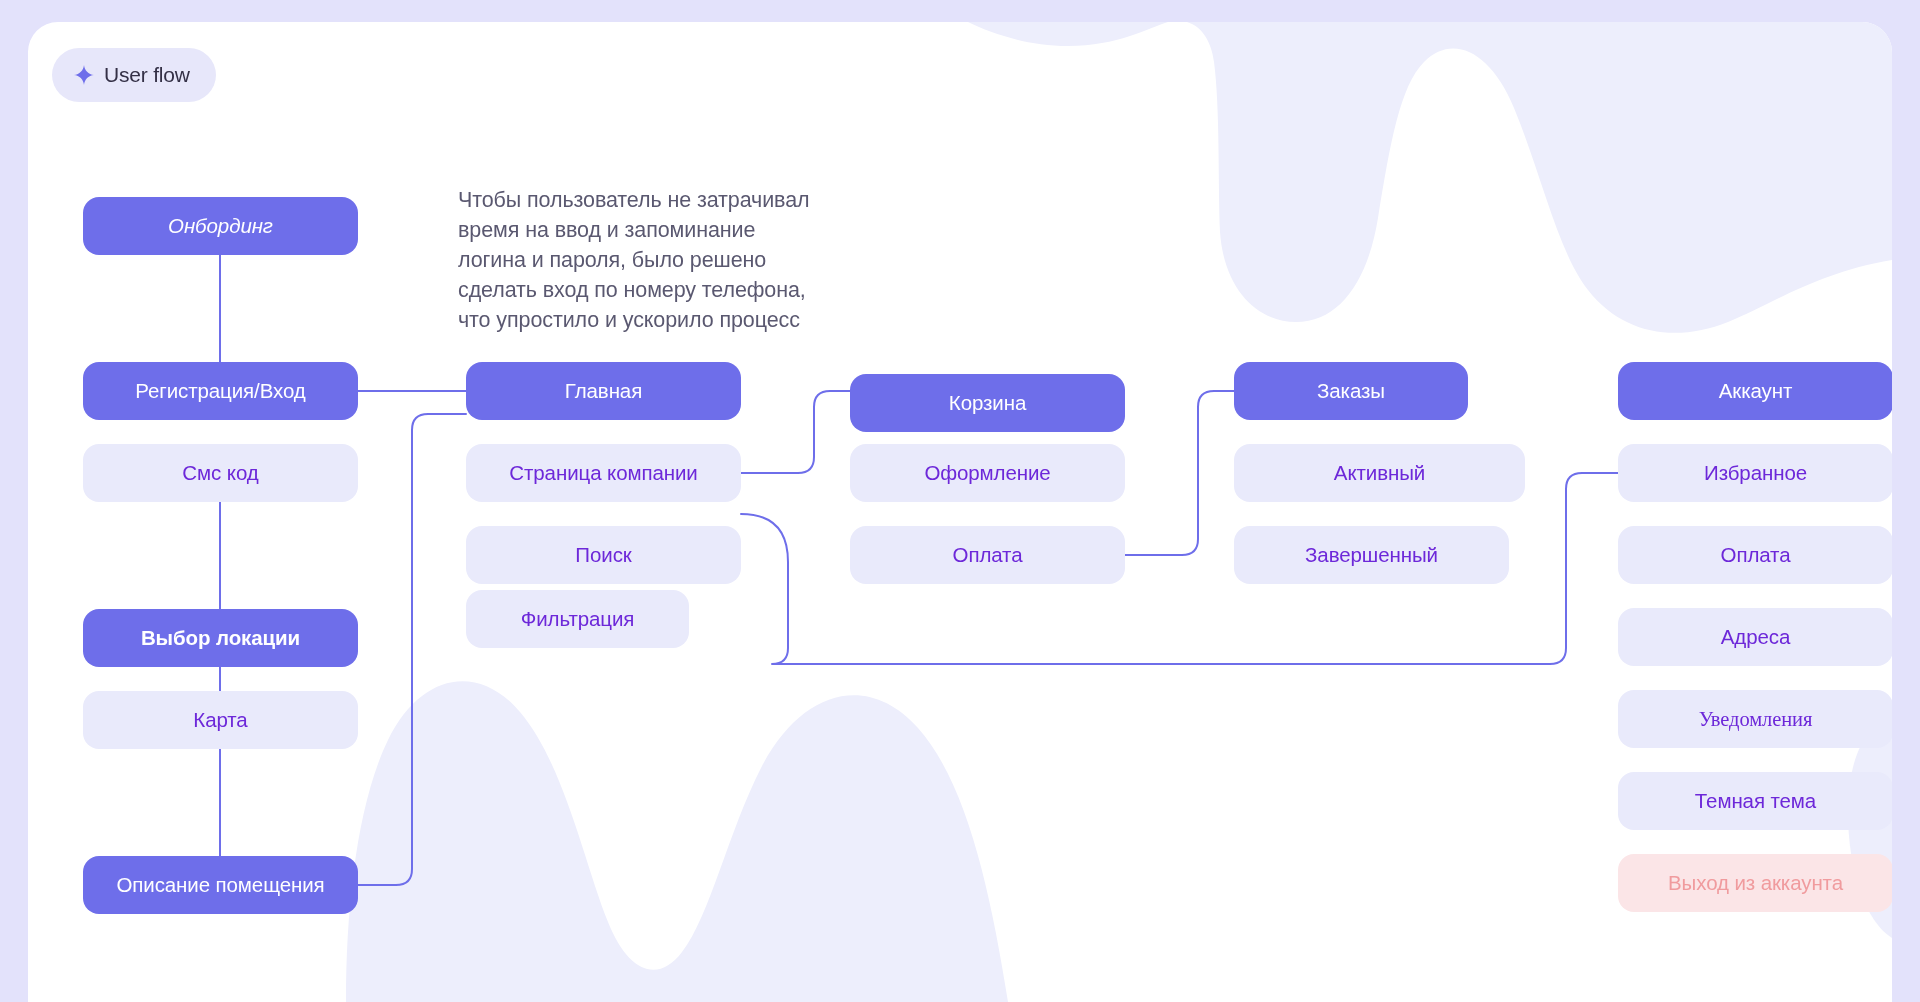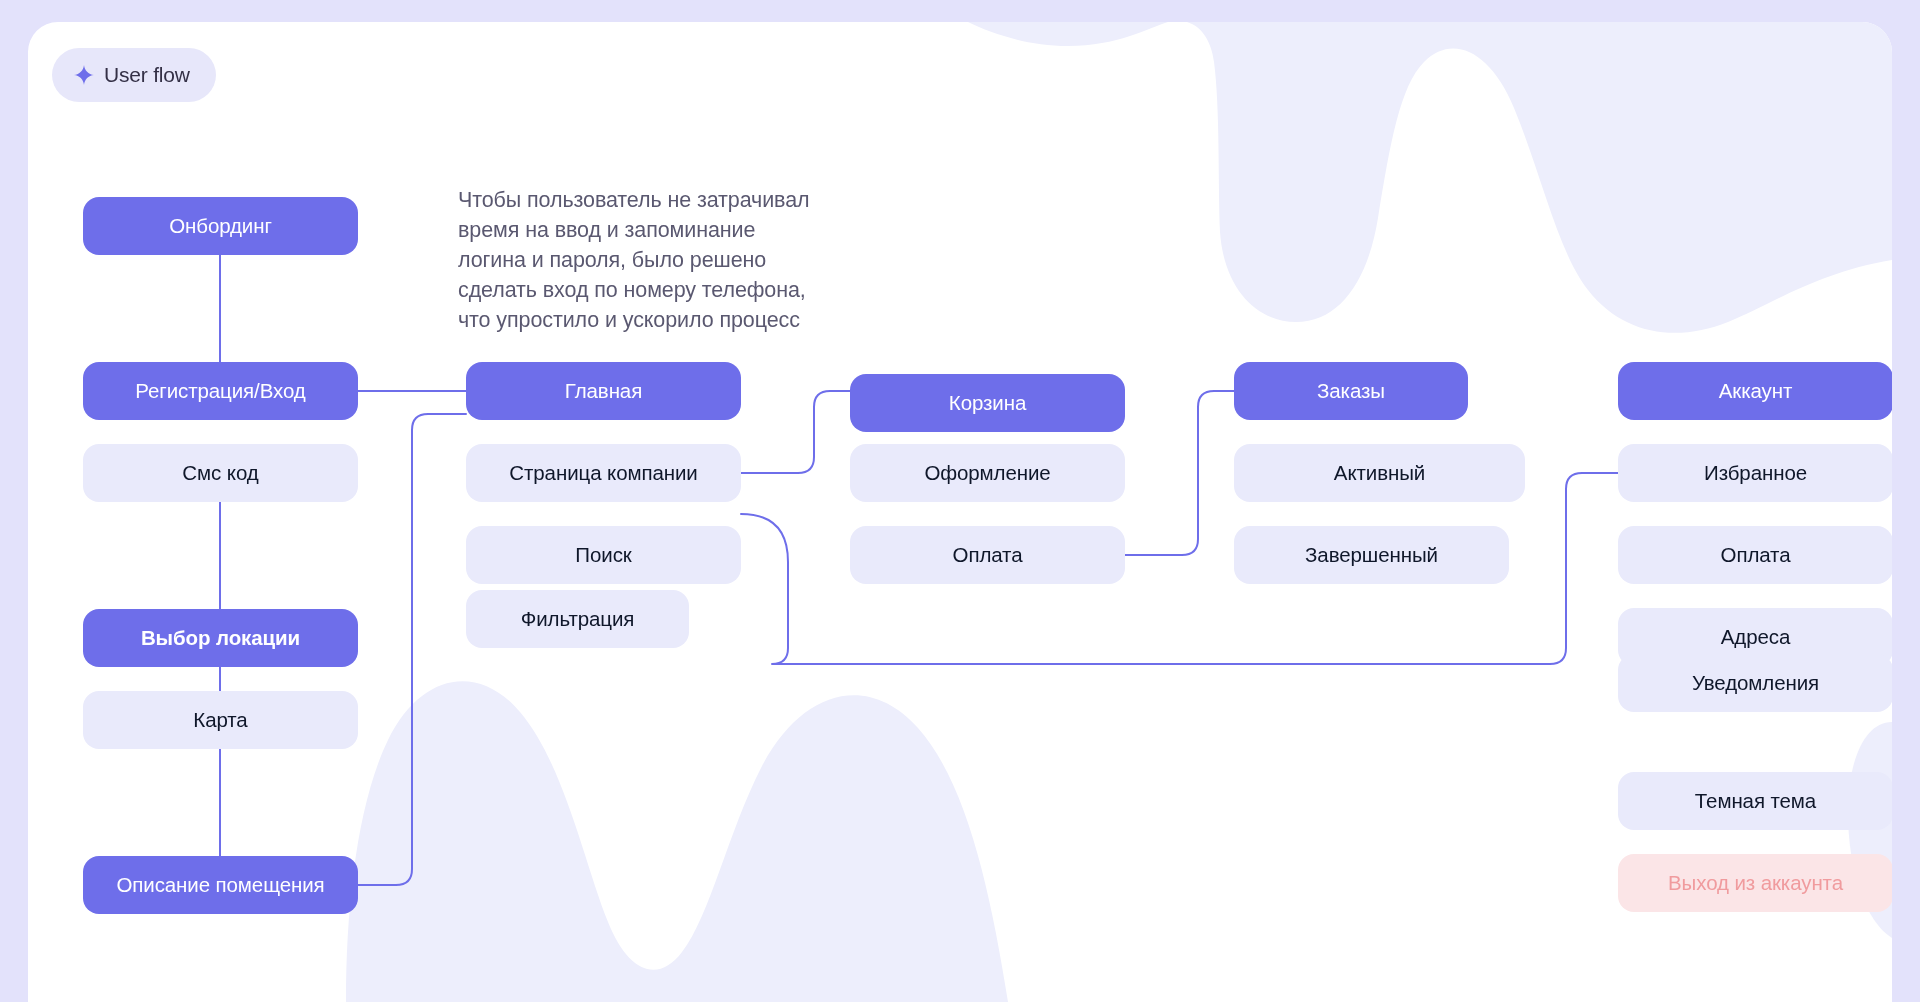--- a/index.html
+++ b/index.html
@@ -86,21 +86,21 @@
     cursor: pointer;
     user-select: none;
     white-space: nowrap;
   }
   .card.primary {
     background: #6E6EEA;
     color: #FFFFFF;
   }
   .card.secondary {
     background: #E9EAFB;
-    color: #0f172a;
+    color: #6d28d9;
   }
   .card.danger {
     background: #FBE5E7;
     color: #F09B9E;
   }
 </style>
 </head>
 <body>
 
 <div id="root">
@@ -161,40 +161,40 @@
         <span class="badge-text">User flow</span>
       </div>
 
       <div class="note">Чтобы пользователь не затрачивал
 время на ввод и запоминание
 логина и пароля, было решено
 сделать вход по номеру телефона,
 что упростило и ускорило процесс</div>
 
       <div id="cards-host">
-          <div class="card primary" style="left: 55px; top: 175px; width: 275px;">Онбординг</div>
+          <div class="card primary" style="left: 55px; top: 175px; width: 275px; font-style: italic;">Онбординг</div>
           <div class="card primary" style="left: 55px; top: 340px; width: 275px;">Регистрация/Вход</div>
           <div class="card secondary" style="left: 55px; top: 422px; width: 275px;">Смс код</div>
           <div class="card primary" style="left: 55px; top: 587px; width: 275px; font-weight: bold;">Выбор локации</div>
           <div class="card secondary" style="left: 55px; top: 669px; width: 275px;">Карта</div>
           <div class="card primary" style="left: 55px; top: 834px; width: 275px;">Описание помещения</div>
           <div class="card primary" style="left: 438px; top: 340px; width: 275px;">Главная</div>
           <div class="card secondary" style="left: 438px; top: 422px; width: 275px;">Страница компании</div>
           <div class="card secondary" style="left: 438px; top: 504px; width: 275px;">Поиск</div>
           <div class="card secondary" style="left: 438px; top: 568px; width: 223px;">Фильтрация</div>
           <div class="card primary" style="left: 822px; top: 352px; width: 275px;">Корзина</div>
           <div class="card secondary" style="left: 822px; top: 422px; width: 275px;">Оформление</div>
           <div class="card secondary" style="left: 822px; top: 504px; width: 275px;">Оплата</div>
           <div class="card primary" style="left: 1206px; top: 340px; width: 234px;">Заказы</div>
           <div class="card secondary" style="left: 1206px; top: 422px; width: 291px;">Активный</div>
           <div class="card secondary" style="left: 1206px; top: 504px; width: 275px;">Завершенный</div>
           <div class="card primary" style="left: 1590px; top: 340px; width: 275px;">Аккаунт</div>
           <div class="card secondary" style="left: 1590px; top: 422px; width: 275px;">Избранное</div>
           <div class="card secondary" style="left: 1590px; top: 504px; width: 275px;">Оплата</div>
           <div class="card secondary" style="left: 1590px; top: 586px; width: 275px;">Адреса</div>
-          <div class="card secondary" style="left: 1590px; top: 632px; width: 275px;">Уведомления</div>
+          <div class="card secondary" style="left: 1590px; top: 668px; width: 275px; font-family: Liberation Serif, serif;">Уведомления</div>
           <div class="card secondary" style="left: 1590px; top: 750px; width: 275px;">Темная тема</div>
           <div class="card danger" style="left: 1590px; top: 832px; width: 275px;">Выход из аккаунта</div>
         </div>
 
     </div>
   </div>
 </div>
 
 </body></html>

